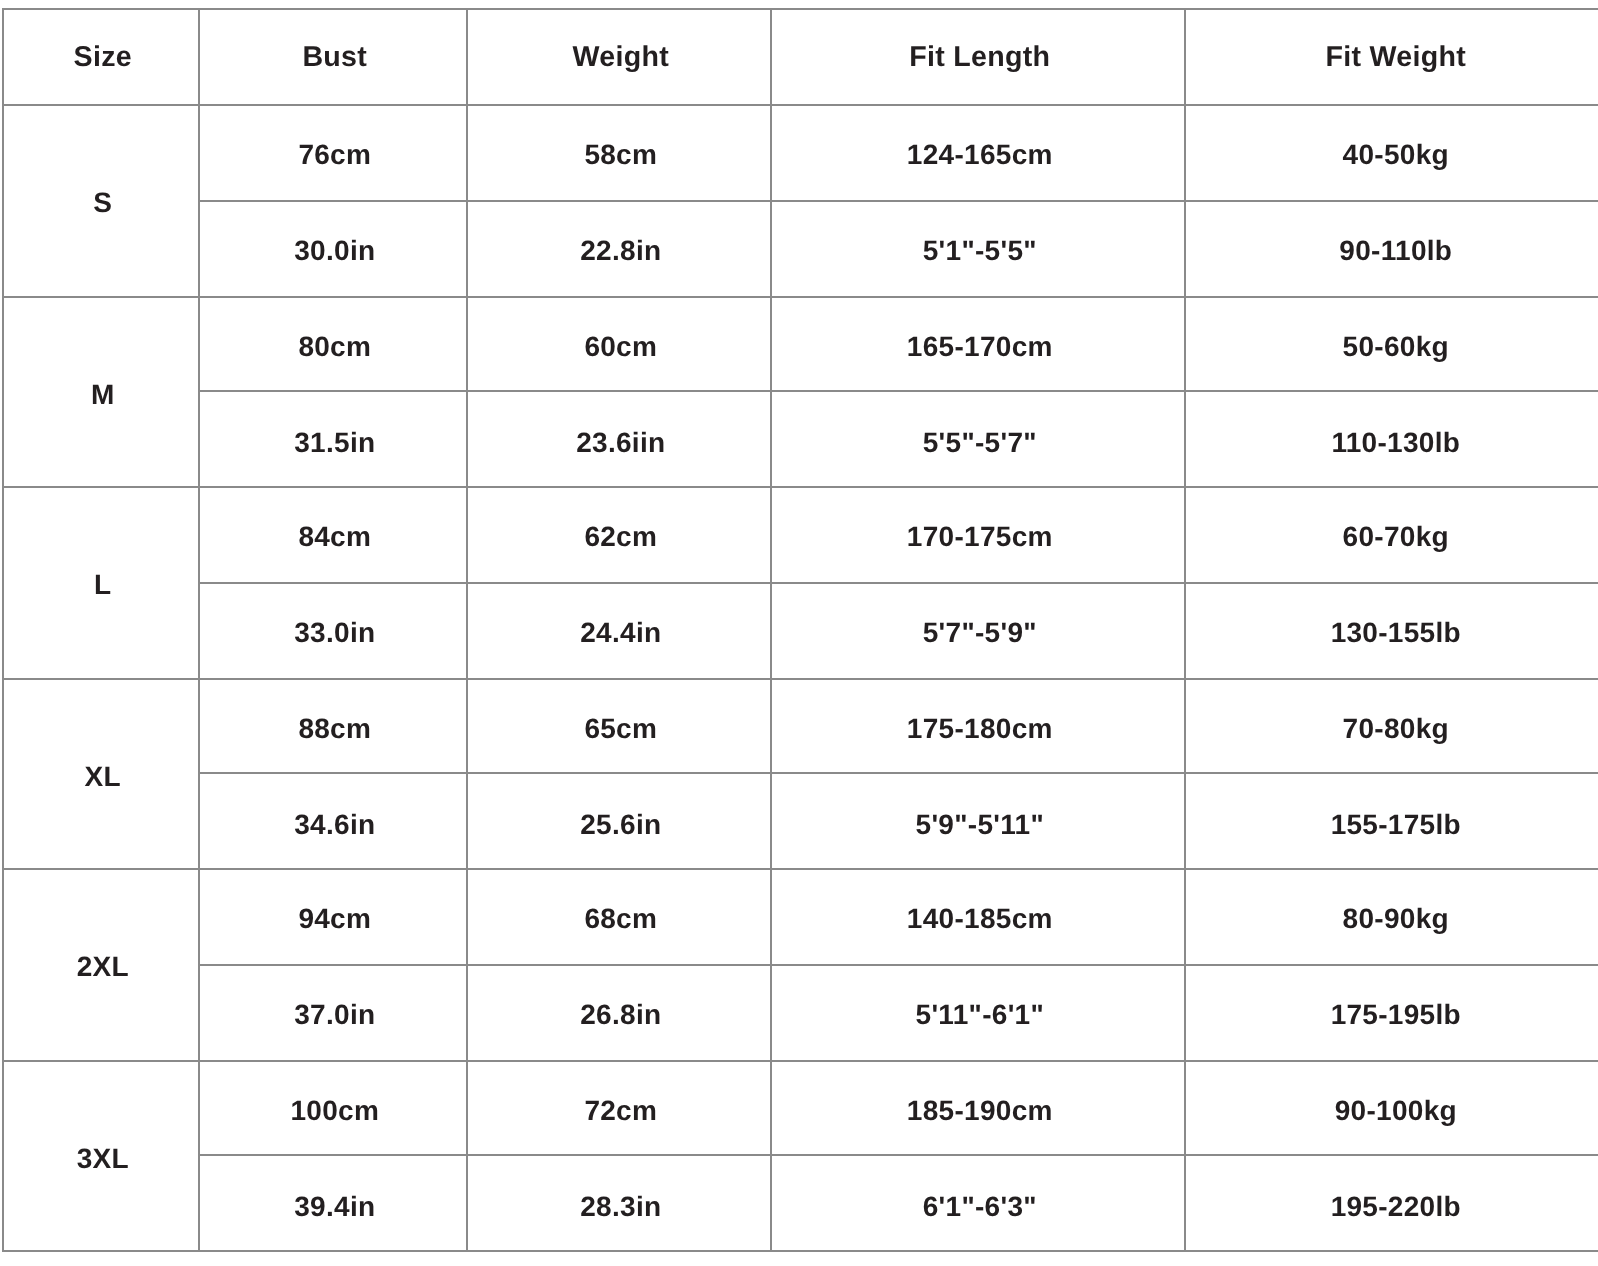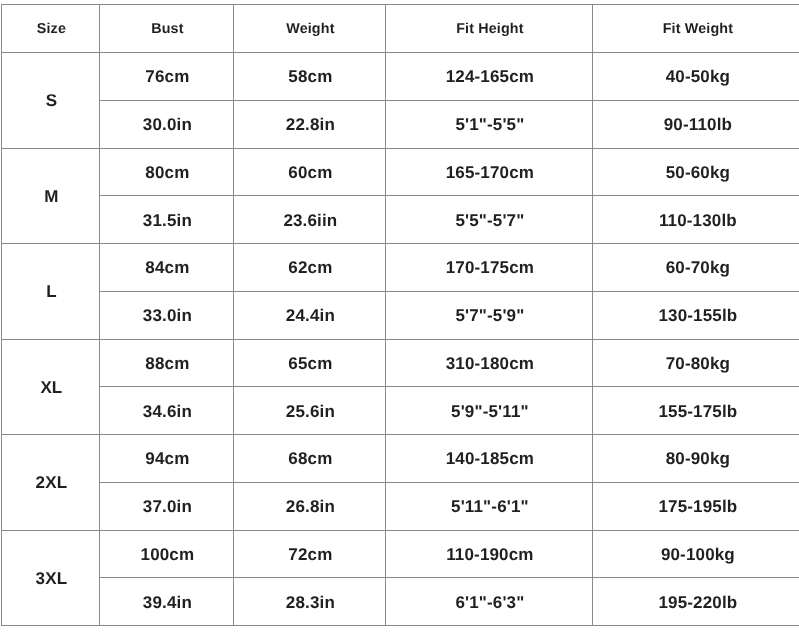--- a/index.html
+++ b/index.html
@@ -23,21 +23,21 @@
     border-collapse: collapse;
     table-layout: fixed;
   }
   #size-chart td,
   #size-chart th {
     border: 1px solid #8a8a8a;
     text-align: center;
     vertical-align: middle;
     color: #231f20;
     font-weight: bold;
-    font-size: 17px;
+    font-size: 14px;
     letter-spacing: 0.15px;
     line-height: normal;
     padding: 0 0 0 1.8px;
     white-space: nowrap;
     position: relative;
     top: 1px;
   }
   .col-size   { width: 98px;  }
   .col-bust   { width: 134px; }
   .col-length { width: 152px; }
@@ -55,21 +55,21 @@
       <col class="col-bust">
       <col class="col-length">
       <col class="col-fh">
       <col class="col-fw">
   </colgroup>
   <thead>
     <tr>
       <th>Size</th>
       <th>Bust</th>
       <th>Weight</th>
-      <th>Fit Height</th>
+      <th>Fit Length</th>
       <th>Fit Weight</th>
     </tr>
   </thead>
   <tbody>
 
     <tr>
       <td rowspan="2">S</td>
       <td>76cm</td>
       <td>58cm</td>
       <td>124-165cm</td>
@@ -107,21 +107,21 @@
       <td>33.0in</td>
       <td>24.4in</td>
       <td>5'7"-5'9"</td>
       <td>130-155lb</td>
     </tr>
 
     <tr>
       <td rowspan="2">XL</td>
       <td>88cm</td>
       <td>65cm</td>
-      <td>310-180cm</td>
+      <td>175-180cm</td>
       <td>70-80kg</td>
     </tr>
     <tr>
       <td>34.6in</td>
       <td>25.6in</td>
       <td>5'9"-5'11"</td>
       <td>155-175lb</td>
     </tr>
 
     <tr>
@@ -135,21 +135,21 @@
       <td>37.0in</td>
       <td>26.8in</td>
       <td>5'11"-6'1"</td>
       <td>175-195lb</td>
     </tr>
 
     <tr>
       <td rowspan="2">3XL</td>
       <td>100cm</td>
       <td>72cm</td>
-      <td>110-190cm</td>
+      <td>185-190cm</td>
       <td>90-100kg</td>
     </tr>
     <tr>
       <td>39.4in</td>
       <td>28.3in</td>
       <td>6'1"-6'3"</td>
       <td>195-220lb</td>
     </tr>
 
   </tbody>

